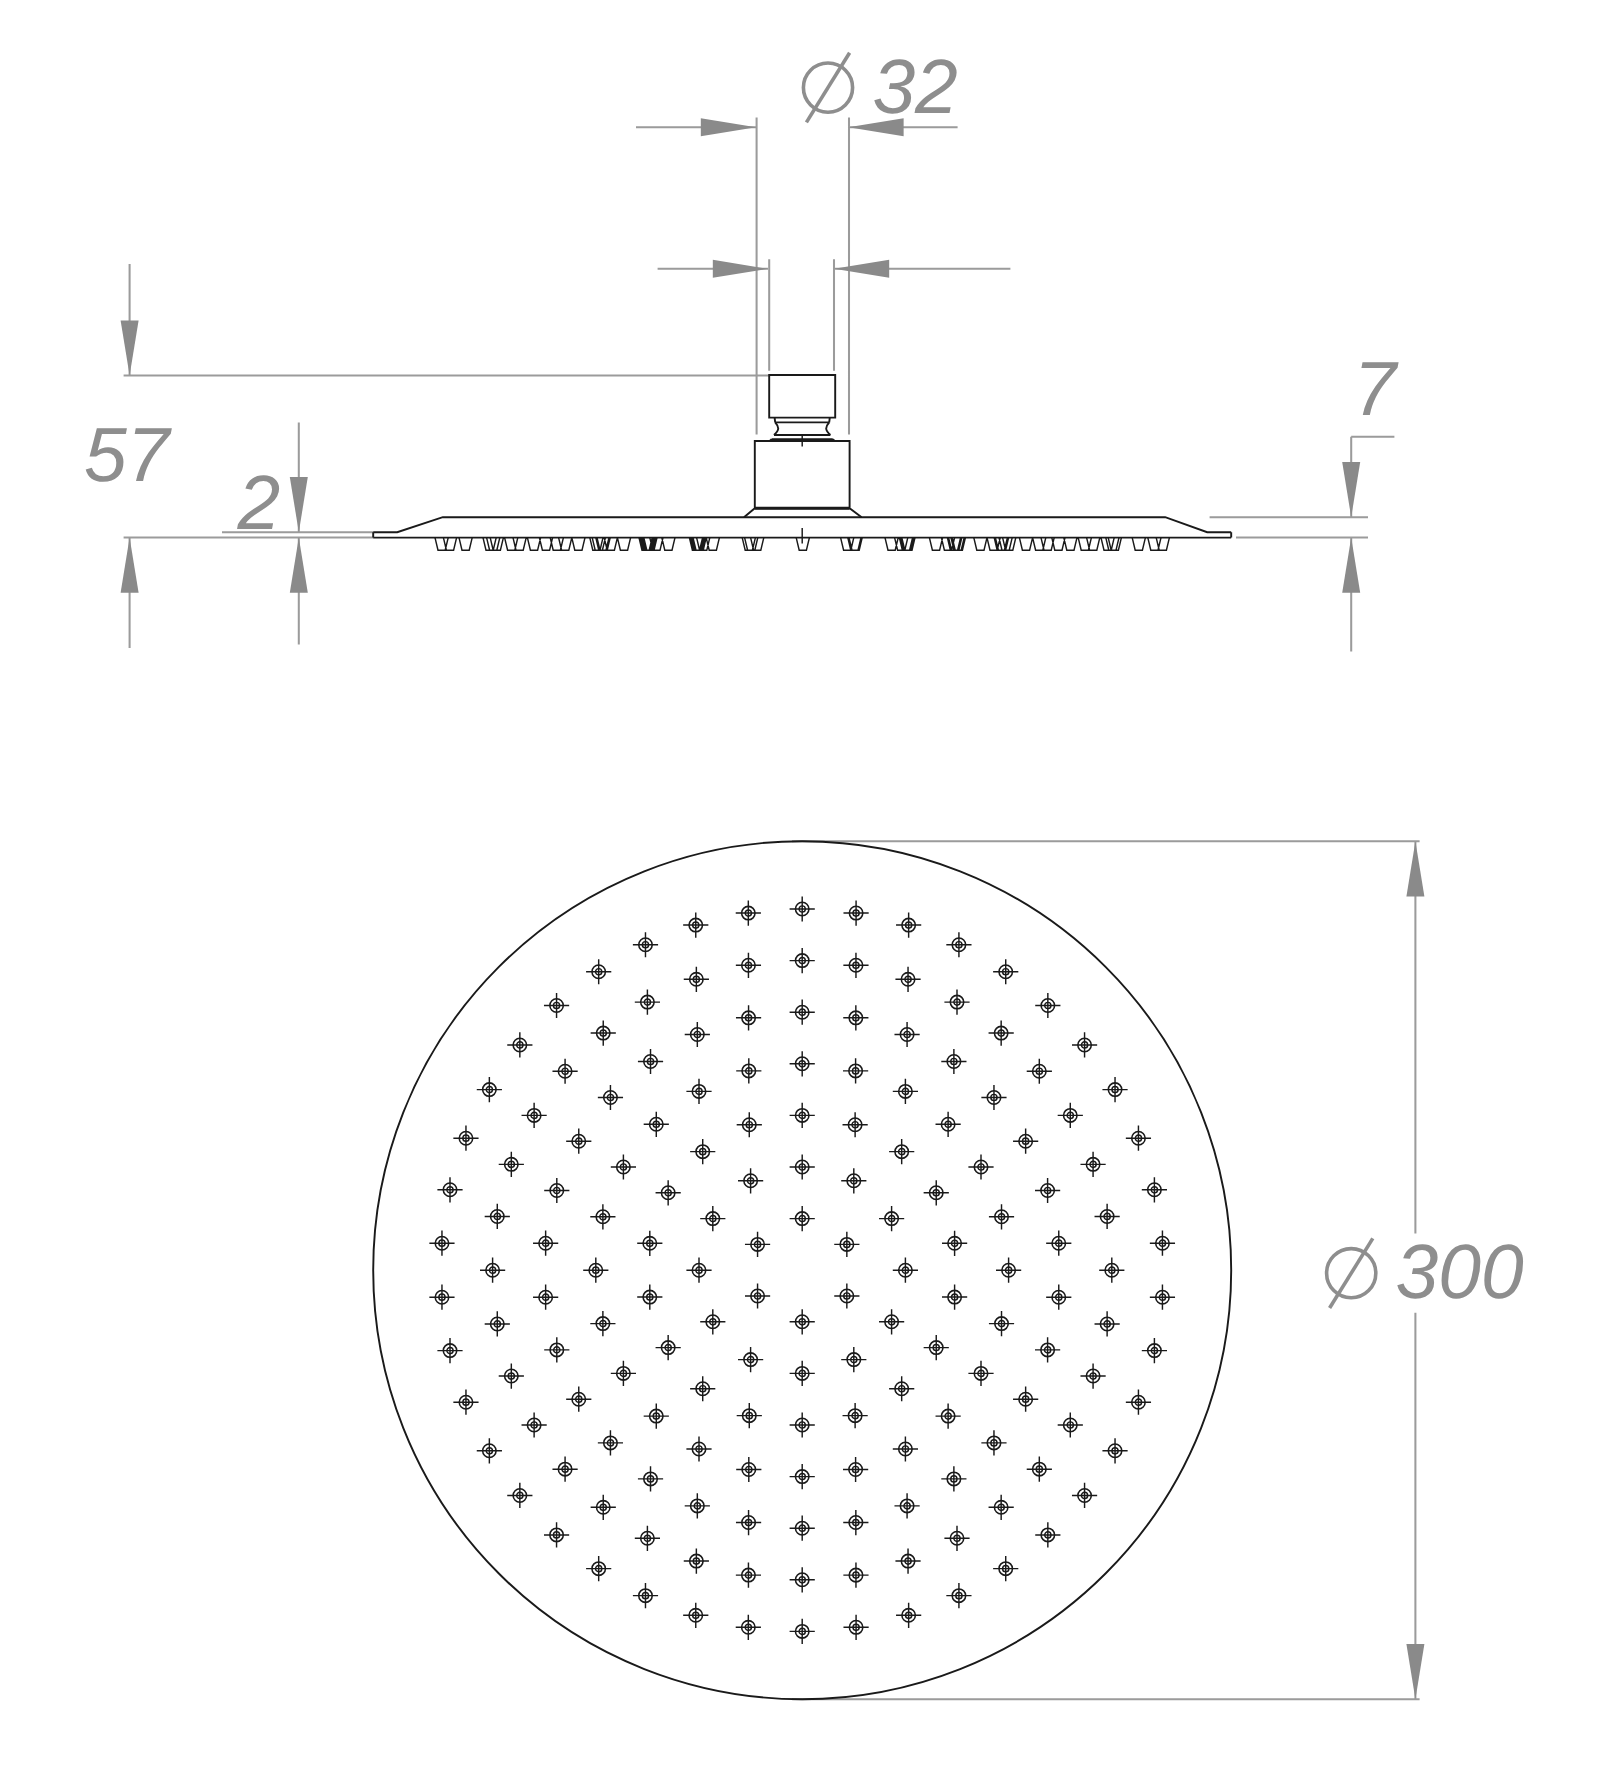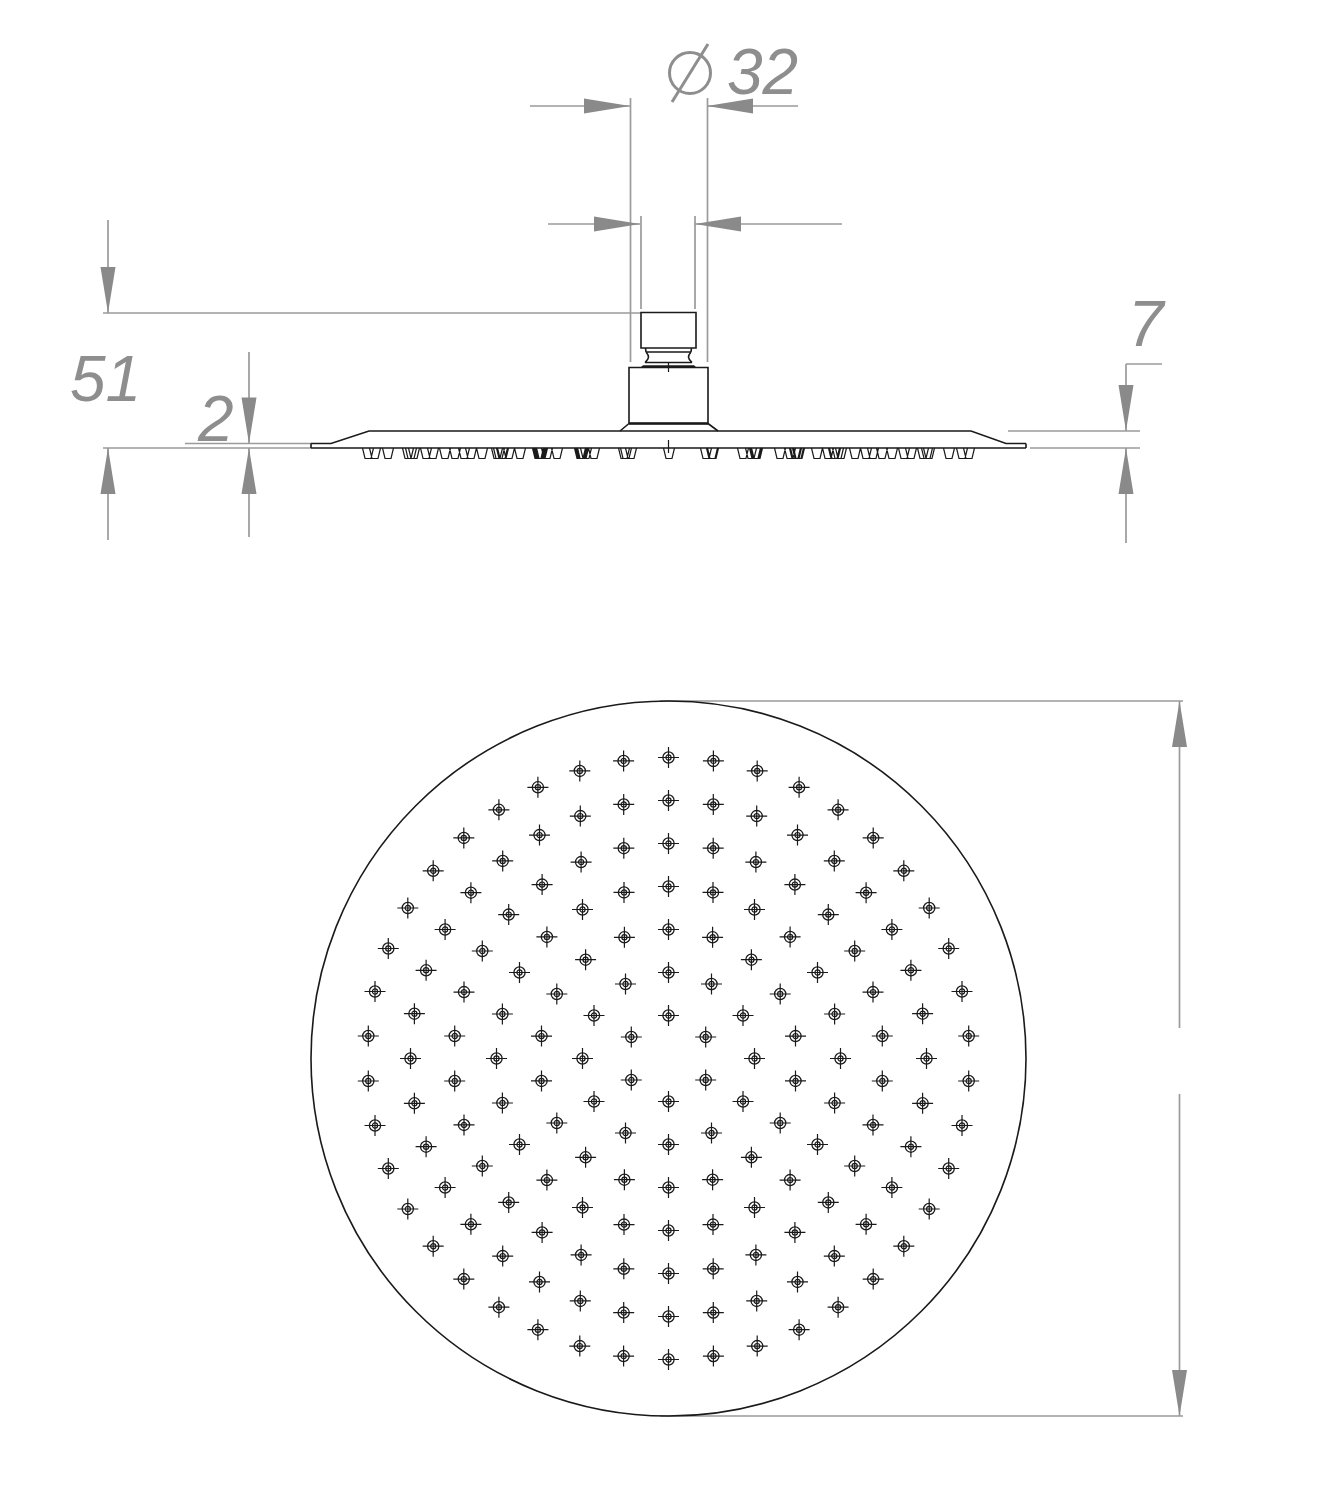--- a/index.html
+++ b/index.html
@@ -46,25 +46,32 @@
   <div class="dim-label" style="left:664px;top:36px">
     <svg class="dia-sym" width="52" height="72" viewBox="0 0 52 72">
       <circle cx="26" cy="37" r="20.5" fill="none" stroke="#8e8e8e" stroke-width="3"></circle>
       <line x1="8" y1="66" x2="44" y2="8" stroke="#8e8e8e" stroke-width="3"></line>
     </svg>
     <span>32</span>
   </div>
 
 
   <div class="dim-label" style="left:70px;top:343px">
-    <span>51</span>
+    <span>57</span>
   </div>
 
   <div class="dim-label" style="left:198px;top:383px">
     <span>2</span>
   </div>
 
   <div class="dim-label" style="left:1128px;top:288px">
     <span>7</span>
   </div>
 
+  <div class="dim-label" style="left:1100px;top:1024px">
+    <svg class="dia-sym" width="52" height="72" viewBox="0 0 52 72">
+      <circle cx="26" cy="37" r="20.5" fill="none" stroke="#8e8e8e" stroke-width="3"></circle>
+      <line x1="8" y1="66" x2="44" y2="8" stroke="#8e8e8e" stroke-width="3"></line>
+    </svg>
+    <span>300</span>
+  </div>
 
 </div>
 
 </body></html>

